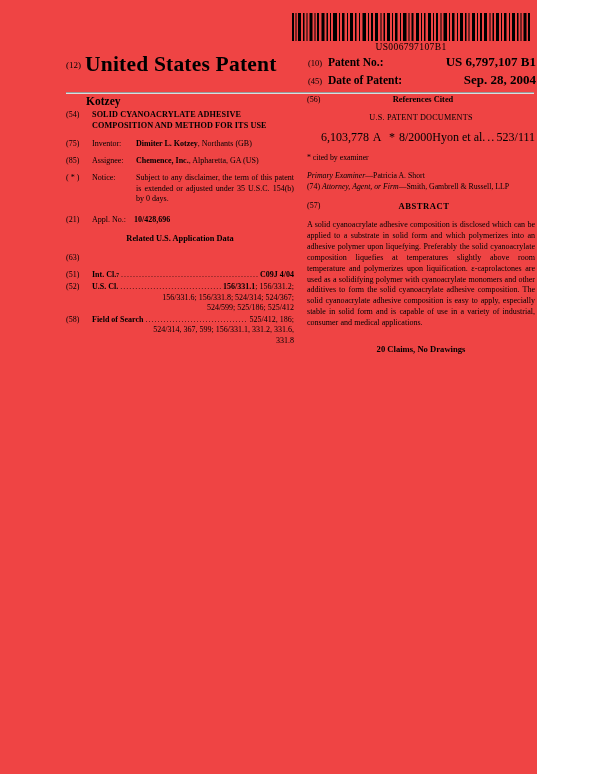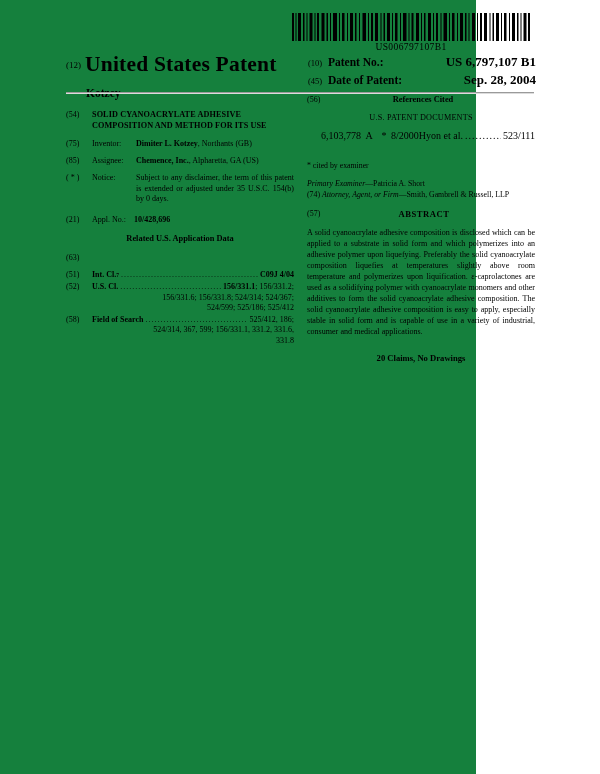--- a/index.html
+++ b/index.html
@@ -11,23 +11,23 @@
     width: 600px;
     height: 774px;
     font-family: "Liberation Serif", "DejaVu Serif", serif;
     color: #000000;
     position: relative;
     overflow: hidden;
   }
 
   .page {
     position: relative;
-    width: 476px;
+    width: 537px;
     height: 774px;
-    background: #15803d;
+    background: #ef4444;
   }
 
   
   .barcode-block {
     position: absolute;
     left: 292px;
     top: 13px;
     width: 238px;
     text-align: center;
   }
@@ -56,21 +56,21 @@
     vertical-align: 3px;
   }
   .hdr-title {
     font-size: 21.5px;
     font-weight: bold;
     letter-spacing: 0.2px;
   }
   .hdr-inventor {
     font-size: 11.5px;
     font-weight: bold;
-    margin-top: 10px;
+    margin-top: 18px;
     margin-left: 20px;
   }
 
   .hdr-right {
     position: absolute;
     left: 308px;
     top: 54px;
     width: 228px;
     font-size: 11.5px;
   }
@@ -219,23 +219,23 @@
   }
   .subhead {
     text-align: center;
     font-size: 8.2px;
     margin-bottom: 7px;
     letter-spacing: 0.2px;
   }
   .ref-row {
     display: flex;
     align-items: flex-end;
-    font-size: 10px;
+    font-size: 12px;
     padding-left: 14px;
-    margin-bottom: 18px;
+    margin-bottom: 7px;
   }
   .ref-row .pn { flex: none; white-space: nowrap; }
   .ref-row .kc { flex: none; width: 16px; text-align: center; }
   .ref-row .ast { flex: none; width: 14px; text-align: center; }
   .ref-row .dt { flex: none; white-space: nowrap; padding-right: 0;}
   .ref-row .nm { flex: none; white-space: nowrap; }
   .ref-row .dots {
     flex: 1;
     overflow: hidden;
     white-space: nowrap;

